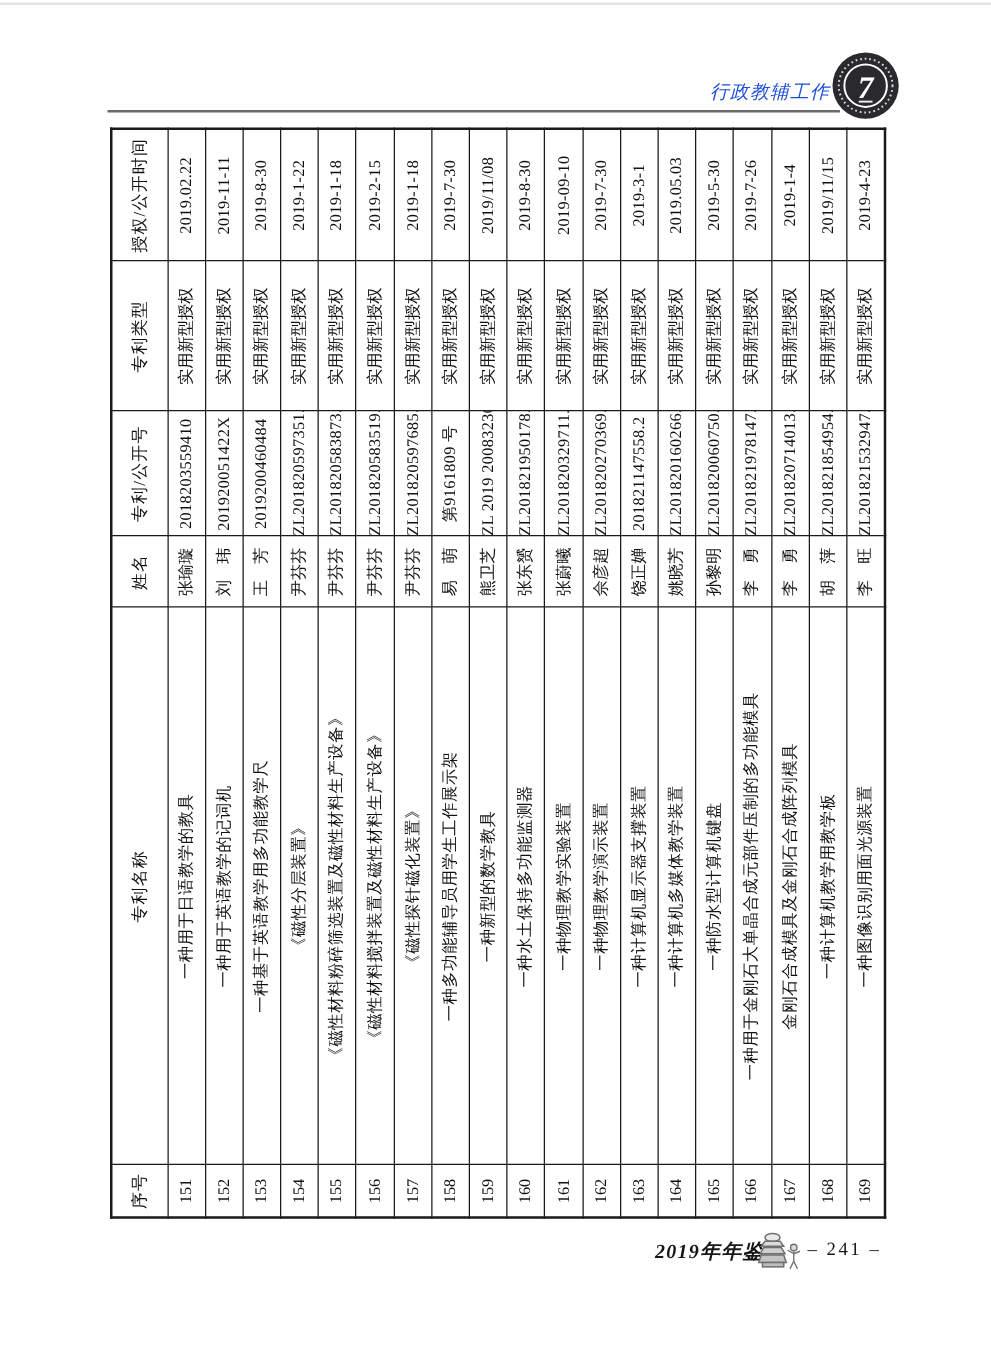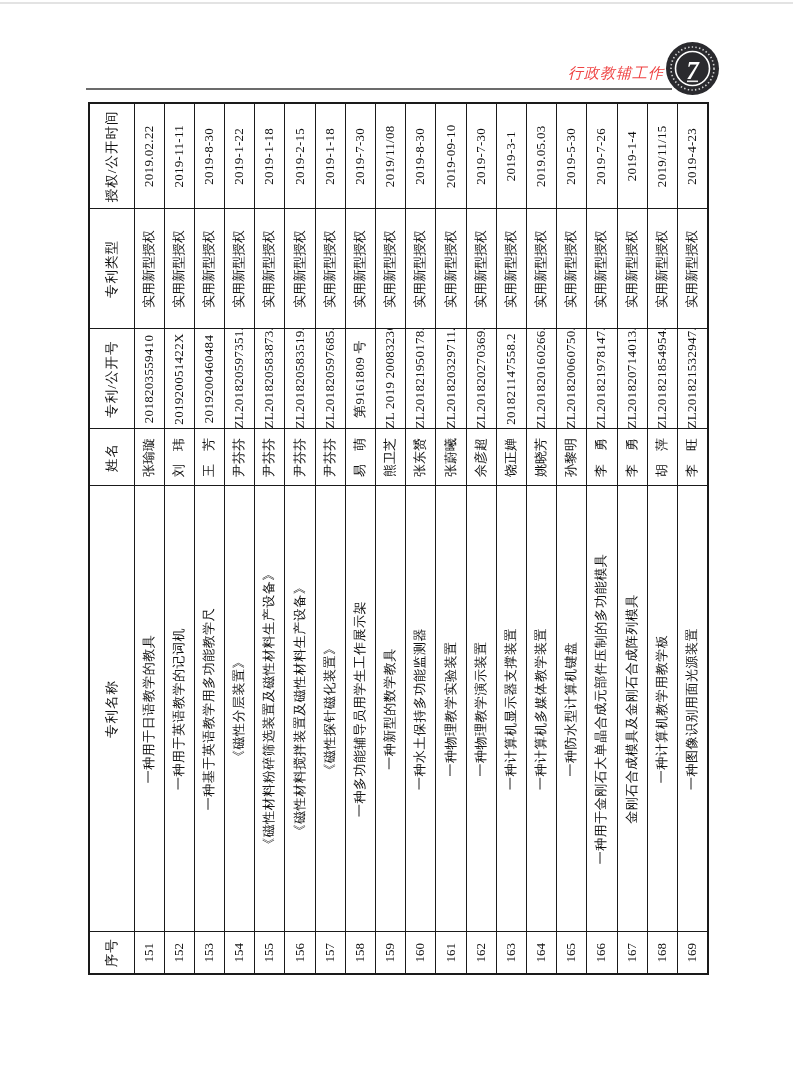--- a/index.html
+++ b/index.html
@@ -10,21 +10,21 @@
     overflow:hidden;
     font-family:"Liberation Serif","DejaVu Serif",serif;
     color:#111;
   }
   .scan-edge{position:absolute;left:0;top:2px;width:100%;height:2px;background:#e3e3e3;}
 
   
   .head-rule{position:absolute;left:86px;top:88px;width:586px;height:2px;background:#6b6b6b;}
   .head-title{
     position:absolute;left:540px;top:64px;width:124px;
-    text-align:right;font-size:15px;letter-spacing:1px;font-style:italic;color:#ef4444;
+    text-align:right;font-size:15px;letter-spacing:1px;font-style:italic;color:#1d4ed8;
   }
   .seal{position:absolute;left:665px;top:41px;width:55px;height:55px;}
 
   
   .table-wrap{position:absolute;left:88px;top:104px;width:619px;height:871px;}
   .rot{
     width:871px;height:619px;
     transform-origin:0 0;
     transform:rotate(-90deg) translateX(-871px);
   }
@@ -249,13 +249,32 @@
               <td class="c-person">李　旺</td>
               <td class="c-num">ZL201821532947.7</td>
               <td class="c-type">实用新型授权</td>
               <td class="c-date">2019-4-23</td>
             </tr>
           </tbody>
       </table>
     </div>
   </div>
 
+  <div class="foot">
+    <div class="foot-year">2019年年鉴</div>
+    <div class="foot-orn">
+      <svg width="36" height="34" viewBox="0 0 36 34">
+        <g stroke="#6f6f6f" fill="none" stroke-width="1.2">
+          <ellipse cx="13" cy="7" rx="6" ry="3.2" fill="#e9e9e9"></ellipse>
+          <path d="M4 14 L22 14 L19 10 L7 10 Z" fill="#dcdcdc"></path>
+          <path d="M3 20 L23 20 L20 15 L6 15 Z" fill="#cfcfcf"></path>
+          <path d="M2 27 L24 27 L22 21 L4 21 Z" fill="#c4c4c4"></path>
+          <rect x="5" y="27" width="17" height="3.5" fill="#bdbdbd"></rect>
+        </g>
+        <g stroke="#6f6f6f" fill="#d8d8d8" stroke-width="1.1">
+          <circle cx="30" cy="15" r="2.6"></circle>
+          <path d="M30 18 L30 26 M30 20 L25 17 M30 20 L35 18 M30 26 L27 32 M30 26 L33 32"></path>
+        </g>
+      </svg>
+    </div>
+    <div class="foot-page">– 241 –</div>
+  </div>
 </div>
 
 </body></html>

